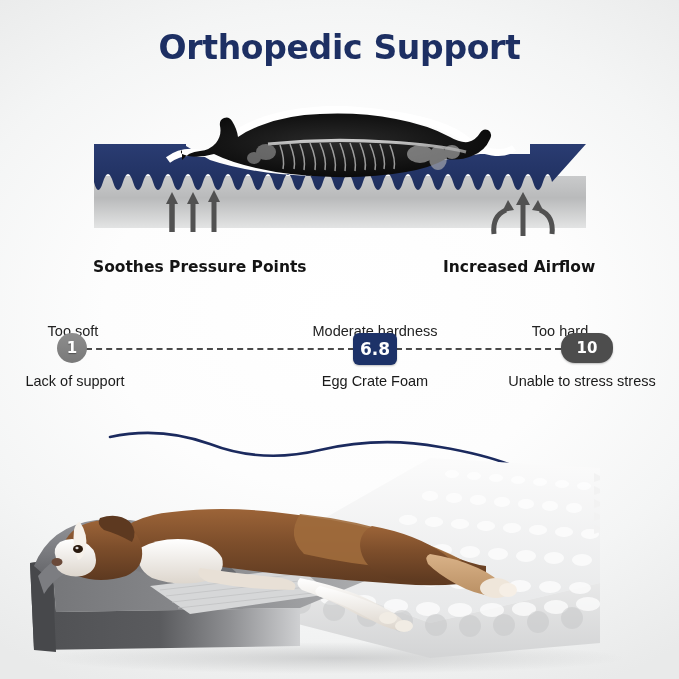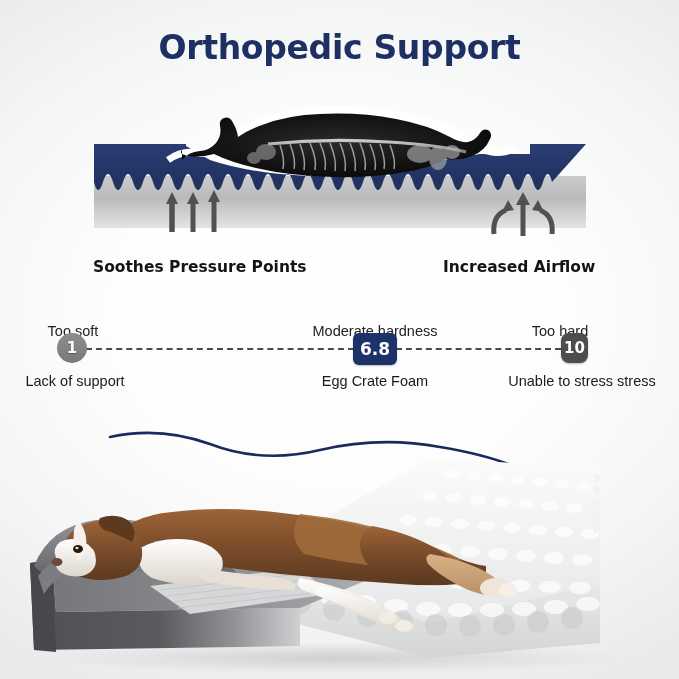--- a/index.html
+++ b/index.html
@@ -98,23 +98,23 @@
     left: 353px;
     width: 44px;
     height: 32px;
     border-radius: 6px;
     background: #1d3268;
     font-size: 17px;
     box-shadow: 0 1px 2px rgba(0,0,0,.25);
   }
   #node-hard {
     left: 561px;
-    width: 27px;
+    width: 52px;
     height: 30px;
-    border-radius: 8px;
+    border-radius: 14px;
     background: #4d4d4d;
     font-size: 15px;
     box-shadow: 0 1px 2px rgba(0,0,0,.25);
   }
 
   .scale-top-label {
     position: absolute;
     top: 3px;
     font-size: 14.5px;
     color: #222222;

